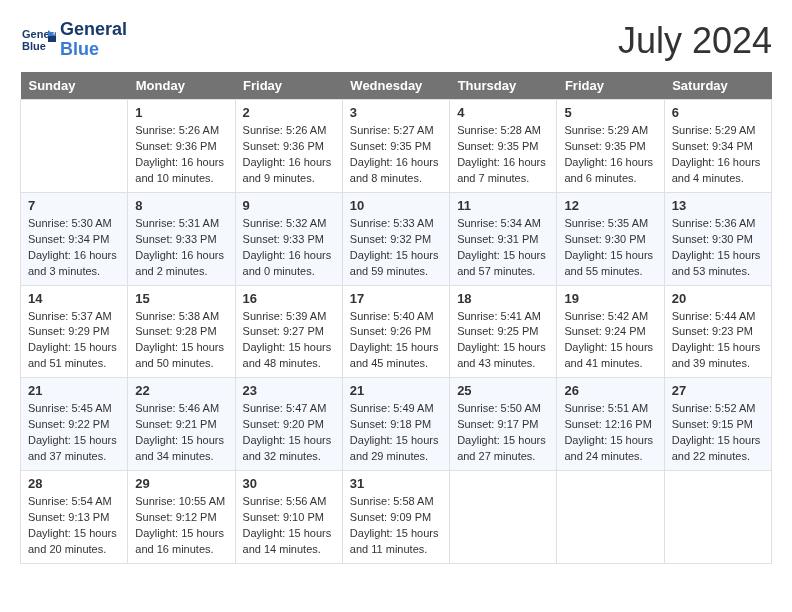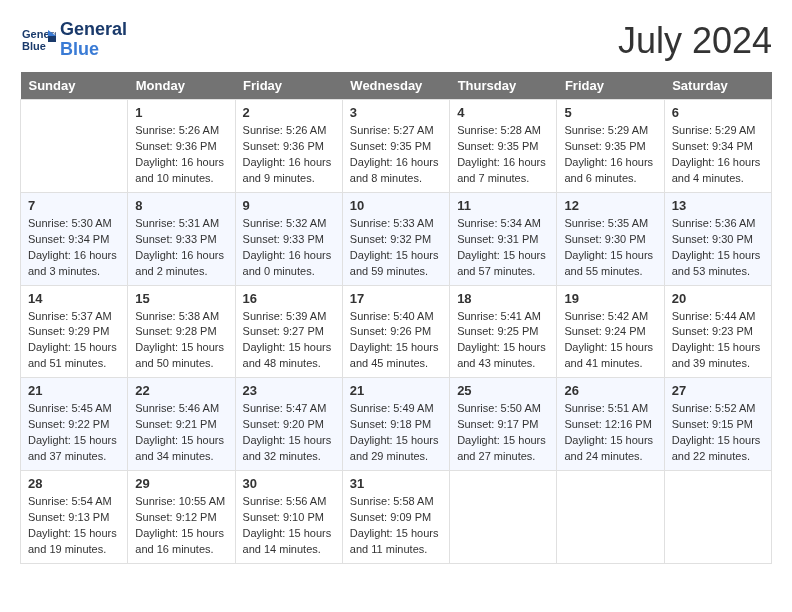--- a/index.html
+++ b/index.html
@@ -227,21 +227,21 @@
           <div class="cell-text"><span>Sunrise: 5:51 AM</span><br><span>Sunset: 12:16 PM</span><br><span>Daylight: 15 hours</span><br><span>and 24 minutes.</span></div>
         </td>
         <td>
           <span class="day-number">27</span>
           <div class="cell-text"><span>Sunrise: 5:52 AM</span><br><span>Sunset: 9:15 PM</span><br><span>Daylight: 15 hours</span><br><span>and 22 minutes.</span></div>
         </td>
       </tr>
       <tr>
         <td>
           <span class="day-number">28</span>
-          <div class="cell-text"><span>Sunrise: 5:54 AM</span><br><span>Sunset: 9:13 PM</span><br><span>Daylight: 15 hours</span><br><span>and 19 minutes.</span></div>
+          <div class="cell-text"><span>Sunrise: 5:54 AM</span><br><span>Sunset: 9:13 PM</span><br><span>Daylight: 15 hours</span><br><span>and 20 minutes.</span></div>
         </td>
         <td>
           <span class="day-number">29</span>
           <div class="cell-text"><span>Sunrise: 10:55 AM</span><br><span>Sunset: 9:12 PM</span><br><span>Daylight: 15 hours</span><br><span>and 16 minutes.</span></div>
         </td>
         <td>
           <span class="day-number">30</span>
           <div class="cell-text"><span>Sunrise: 5:56 AM</span><br><span>Sunset: 9:10 PM</span><br><span>Daylight: 15 hours</span><br><span>and 14 minutes.</span></div>
         </td>
         <td>

